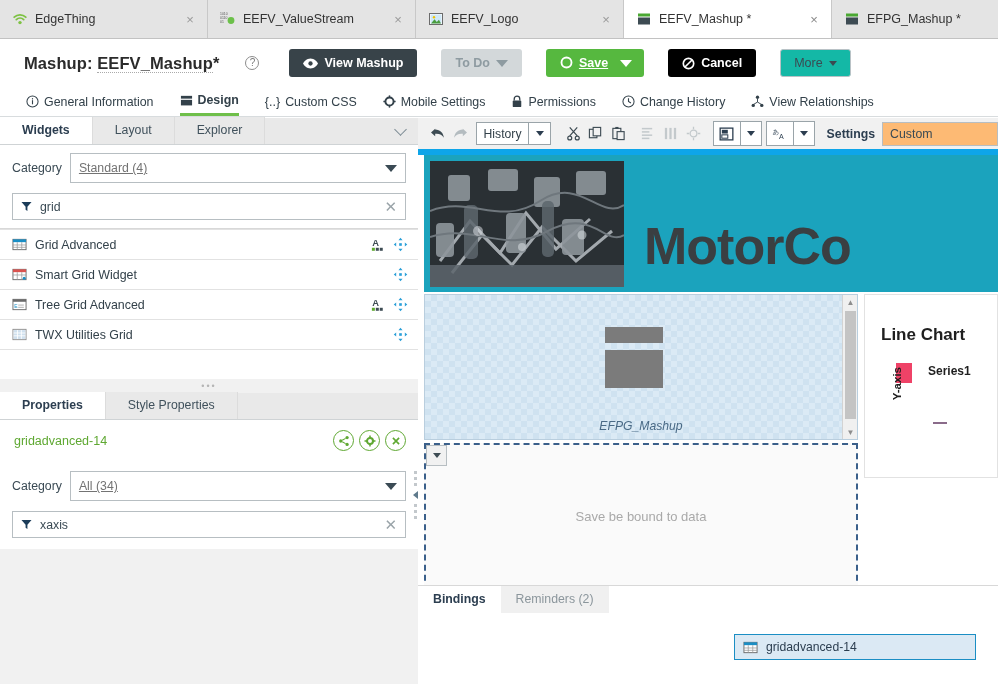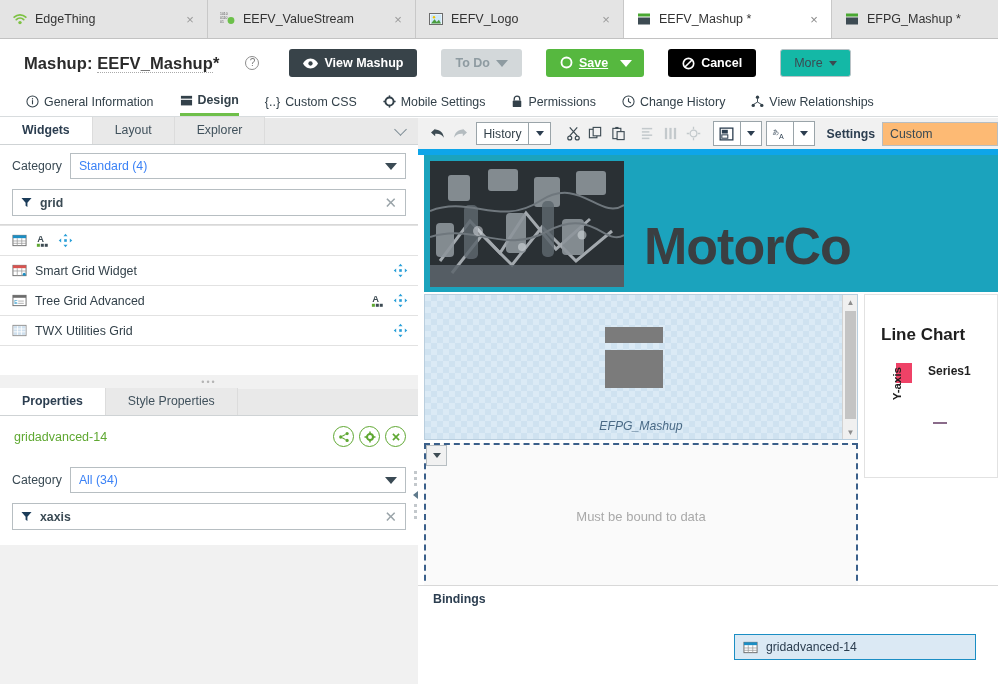--- a/index.html
+++ b/index.html
@@ -107,31 +107,32 @@
   }
 
   .panelbody { background: #fff; border-bottom: 1px solid #d8d8d8; }
   .catrow {
     display: flex; align-items: center; gap: 8px;
     padding: 8px 12px 4px 12px; background: #fff;
   }
   .catlabel { font-size: 12.3px; color: #3a4a54; }
   .select {
     flex: 1; height: 26px; border: 1px solid #b7bec2; background: #fff;
-    display: flex; align-items: center; padding: 8px 8px;
-    font-size: 12.3px; color: #3b82f6; cursor: pointer;
+    display: flex; align-items: center; padding: 14px 8px;
+    font-size: 12.3px; color: #737373; cursor: pointer;
     justify-content: space-between;
+    text-decoration: underline;
   }
   .filterbox {
     margin: 6px 12px 8px 12px; height: 27px;
     border: 1px solid #b7bec2; background: #fff;
     display: flex; align-items: center; padding: 0 8px;
     gap: 8px; font-size: 12.3px; color: #3a4a54;
   }
-  .filterbox .ftext { flex: 1; font-weight: bold; }
+  .filterbox .ftext { flex: 1; }
   .filterbox .fclear { color: #9aa4a9; font-size: 15px; cursor: pointer; }
   .funnel { width: 11px; height: 11px; flex: 0 0 11px; }
 
   .widgetlist { background: #fff; }
   .wrow {
     display: flex; align-items: center; gap: 8px;
     height: 30px; padding: 0 10px 0 12px;
     border-top: 1px solid #e2e2e2;
     cursor: pointer; font-size: 12.4px; color: #33414a;
   }
@@ -486,20 +487,21 @@
     </div>
 
     <div class="widgetlist">
 
       <div class="wrow">
         <svg width="15" height="15" viewBox="0 0 16 16">
           <rect x="1" y="2.5" width="14" height="11" fill="#fff" stroke="#6b6b6b" stroke-width="1"></rect>
           <rect x="1" y="2.5" width="14" height="3" fill="#1b8ec4"></rect>
           <path d="M1 8.5h14M1 11h14M5.6 5.5v8M10.4 5.5v8" stroke="#9a9a9a" stroke-width=".8"></path>
         </svg>
+        <span class="wname">Grid Advanced</span>
         <svg width="15" height="15" viewBox="0 0 16 16">
           <text x="2.5" y="10" font-size="10" font-weight="bold" fill="#3d4b53" font-family="Liberation Sans">A</text>
           <rect x="2" y="11.5" width="3.2" height="3.2" fill="#5fa832"></rect>
           <rect x="6.2" y="11.5" width="3.2" height="3.2" fill="#3d4b53"></rect>
           <rect x="10.4" y="11.5" width="3.2" height="3.2" fill="#3d4b53"></rect>
         </svg>
         <svg width="15" height="15" viewBox="0 0 16 16">
           <path d="M8 .8l2.2 2.6H5.8zM8 15.2l2.2-2.6H5.8zM.8 8l2.6-2.2v4.4zM15.2 8l-2.6-2.2v4.4z" fill="#2a9fd8"></path>
           <rect x="6.6" y="6.6" width="2.8" height="2.8" fill="#2a9fd8"></rect>
         </svg>
@@ -773,29 +775,30 @@
         <div class="chart-legend-sw"></div>
         <div class="chart-yaxis">Y-axis</div>
         <div class="chart-series">Series1</div>
         <div class="chart-xtick"></div>
       </div>
 
       <div class="gridwidget">
         <div class="gw-drop">
           <span class="caret-sm" style="color:#3d4b53;"></span>
         </div>
-        <div class="gw-msg">Must be bound to data</div>
+        <div class="gw-msg">Save be bound to data</div>
         <div class="gw-handle">•••</div>
       </div>
     </div>
   </div>
 
   <div class="bindpanel">
     <div class="bindtabs">
       <div class="btab active">Bindings</div>
+      <div class="btab">Reminders (2)</div>
     </div>
     <div class="bindarea">
       <div class="bindchip">
         <svg width="15" height="15" viewBox="0 0 16 16">
           <rect x="1" y="2.5" width="14" height="11" fill="#fff" stroke="#6b6b6b" stroke-width="1"></rect>
           <rect x="1" y="2.5" width="14" height="3" fill="#1b8ec4"></rect>
           <path d="M1 8.5h14M1 11h14M5.6 5.5v8M10.4 5.5v8" stroke="#9a9a9a" stroke-width=".8"></path>
         </svg>
         <span>gridadvanced-14</span>
       </div>

